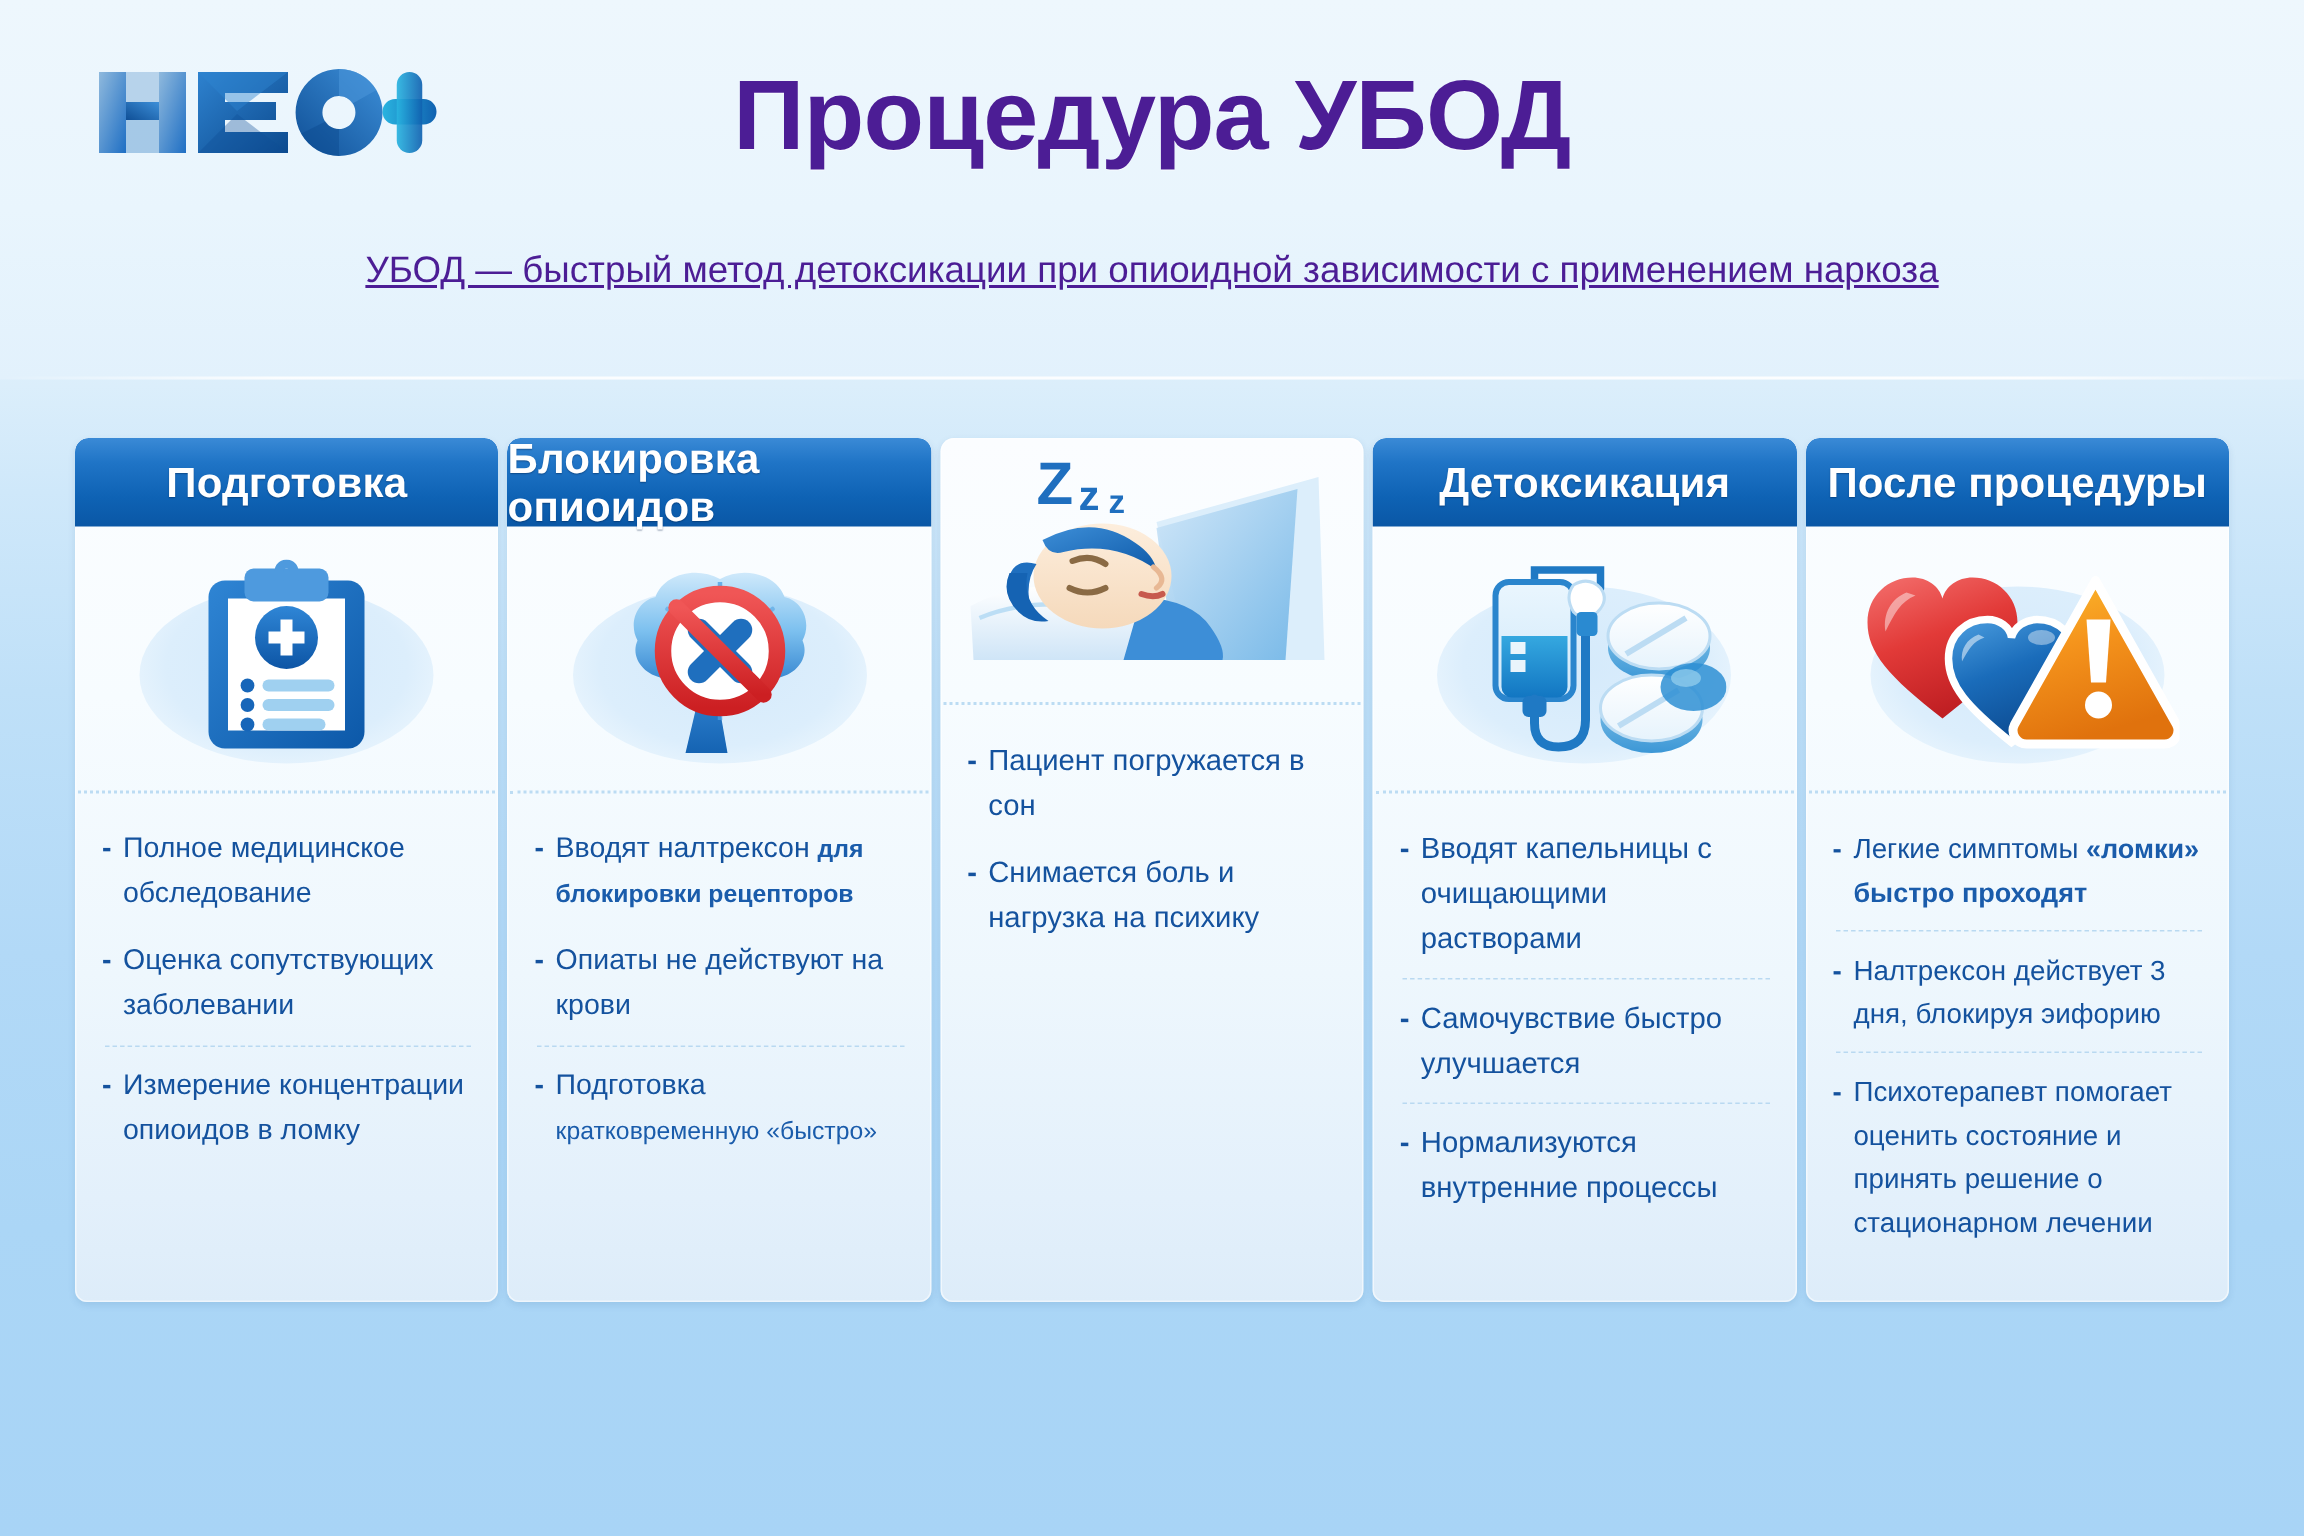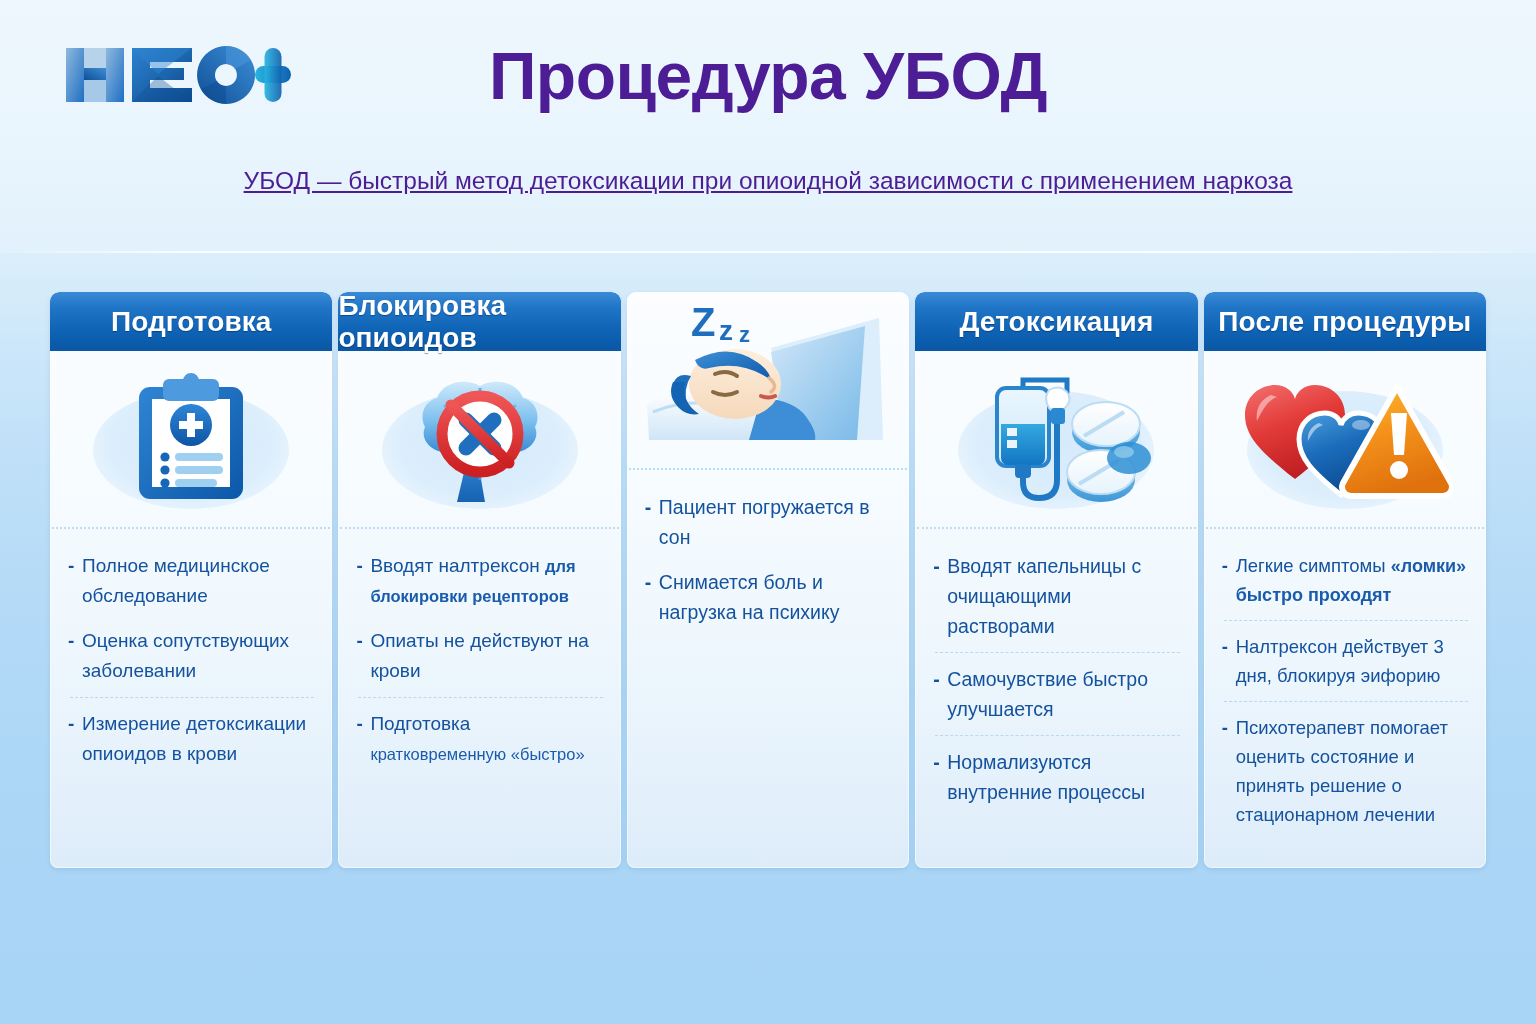--- a/index.html
+++ b/index.html
@@ -216,21 +216,21 @@
         </div>
         <div class="bullet">
           <span class="dash">-</span>
           <span class="btext">Оценка сопутствующих заболевании</span>
         </div>
       </div>
       <div class="sep"></div>
       <div class="bullet-group">
         <div class="bullet">
           <span class="dash">-</span>
-          <span class="btext">Измерение детоксикации опиоидов в крови</span>
+          <span class="btext">Измерение концентрации опиоидов в ломку</span>
         </div>
       </div>
     </div>
   </div>
 
   <div class="card c1">
     <div class="card-header">Блокировка опиоидов</div>
     <div class="card-icon">
       <div class="icon-shadow"></div>
       <div class="icon-art">

